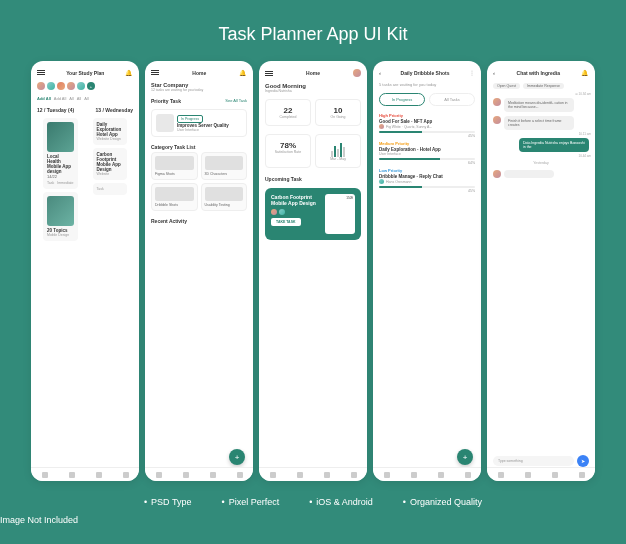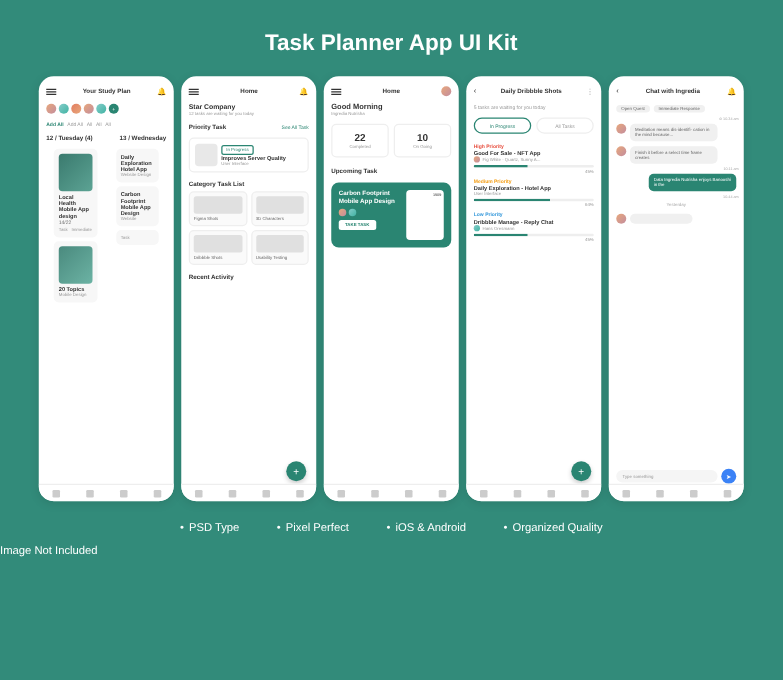--- a/index.html
+++ b/index.html
@@ -1,19 +1,19 @@
 <!DOCTYPE html>
 <html><head>
 <meta charset="utf-8">
 <style>
 * { margin: 0; padding: 0; box-sizing: border-box; }
 body { font-family: -apple-system, BlinkMacSystemFont, 'Segoe UI', sans-serif; background: #328b7a; width: 626px; height: 544px; overflow: hidden; position: relative; }
-.header-title { text-align: center; color: #fff; font-size: 18px; font-weight: 700; padding: 24px 0 16px; }
+.header-title { text-align: center; color: #fff; font-size: 18px; font-weight: 400; padding: 24px 0 16px; }
 .phones { display: flex; justify-content: center; gap: 6px; padding: 0 20px; }
-.phone { width: 108px; height: 340px; background: #fff; border-radius: 12px; overflow: hidden; position: relative; box-shadow: 0 2px 8px rgba(0,0,0,0.1); }
+.phone { width: 108px; height: 420px; background: #fff; border-radius: 12px; overflow: hidden; position: relative; box-shadow: 0 2px 8px rgba(0,0,0,0.1); }
 .phone-header { display: flex; align-items: center; justify-content: space-between; padding: 8px 6px 4px; font-size: 5px; }
 .phone-header .menu { width: 8px; display: flex; flex-direction: column; gap: 1px; }
 .phone-header .menu span { height: 1px; background: #333; }
 .phone-header .title { font-weight: 600; color: #333; }
 .phone-header .bell { font-size: 6px; color: #999; }
 .avatars { display: flex; gap: 2px; padding: 2px 6px; }
 .avatar { width: 8px; height: 8px; border-radius: 50%; background: linear-gradient(135deg,#e8a87c,#c38d9e); }
 .avatar.blue { background: linear-gradient(135deg,#85cdca,#41b3a3); }
 .avatar.pink { background: linear-gradient(135deg,#e27d60,#e8a87c); }
 .avatar.more { background: #2a8572; color: #fff; font-size: 4px; display: flex; align-items: center; justify-content: center; }
@@ -223,20 +223,36 @@
     <div class="stats-row">
       <div class="stat-box">
         <div class="num">22</div>
         <div class="lbl">Completed</div>
       </div>
       <div class="stat-box">
         <div class="num">10</div>
         <div class="lbl">On Going</div>
       </div>
     </div>
+    <div class="stats-row">
+      <div class="stat-box">
+        <div class="num">78%</div>
+        <div class="lbl">Satisfaction Rate</div>
+      </div>
+      <div class="stat-box">
+        <div style="height:16px;display:flex;align-items:flex-end;gap:1px;justify-content:center;">
+          <div style="width:2px;height:40%;background:#ccc;"></div>
+          <div style="width:2px;height:70%;background:#2a8572;"></div>
+          <div style="width:2px;height:50%;background:#ccc;"></div>
+          <div style="width:2px;height:90%;background:#2a8572;"></div>
+          <div style="width:2px;height:60%;background:#ccc;"></div>
+        </div>
+        <div class="lbl">Mar - May</div>
+      </div>
+    </div>
     <div class="section-row">
         <span>Upcoming Task</span>
       </div>
     <div class="featured-card">
       <div class="left">
         <div class="ftitle">Carbon Footprint Mobile App Design</div>
         <div style="display:flex;gap:2px;">
             <div class="avatar" style="width:6px;height:6px;"></div>
             <div class="avatar blue" style="width:6px;height:6px;"></div>
           </div>

